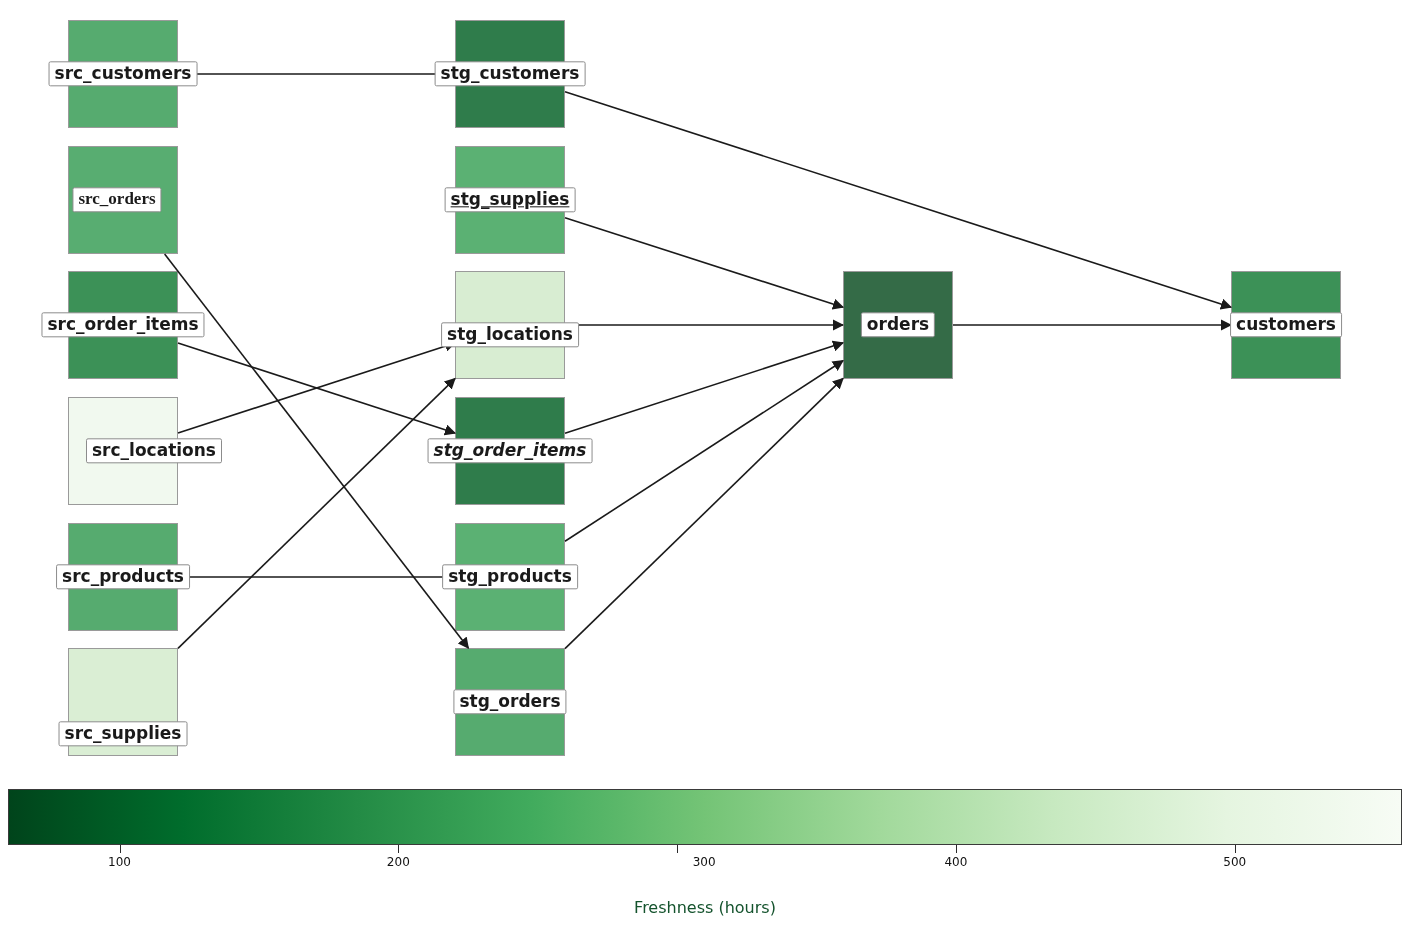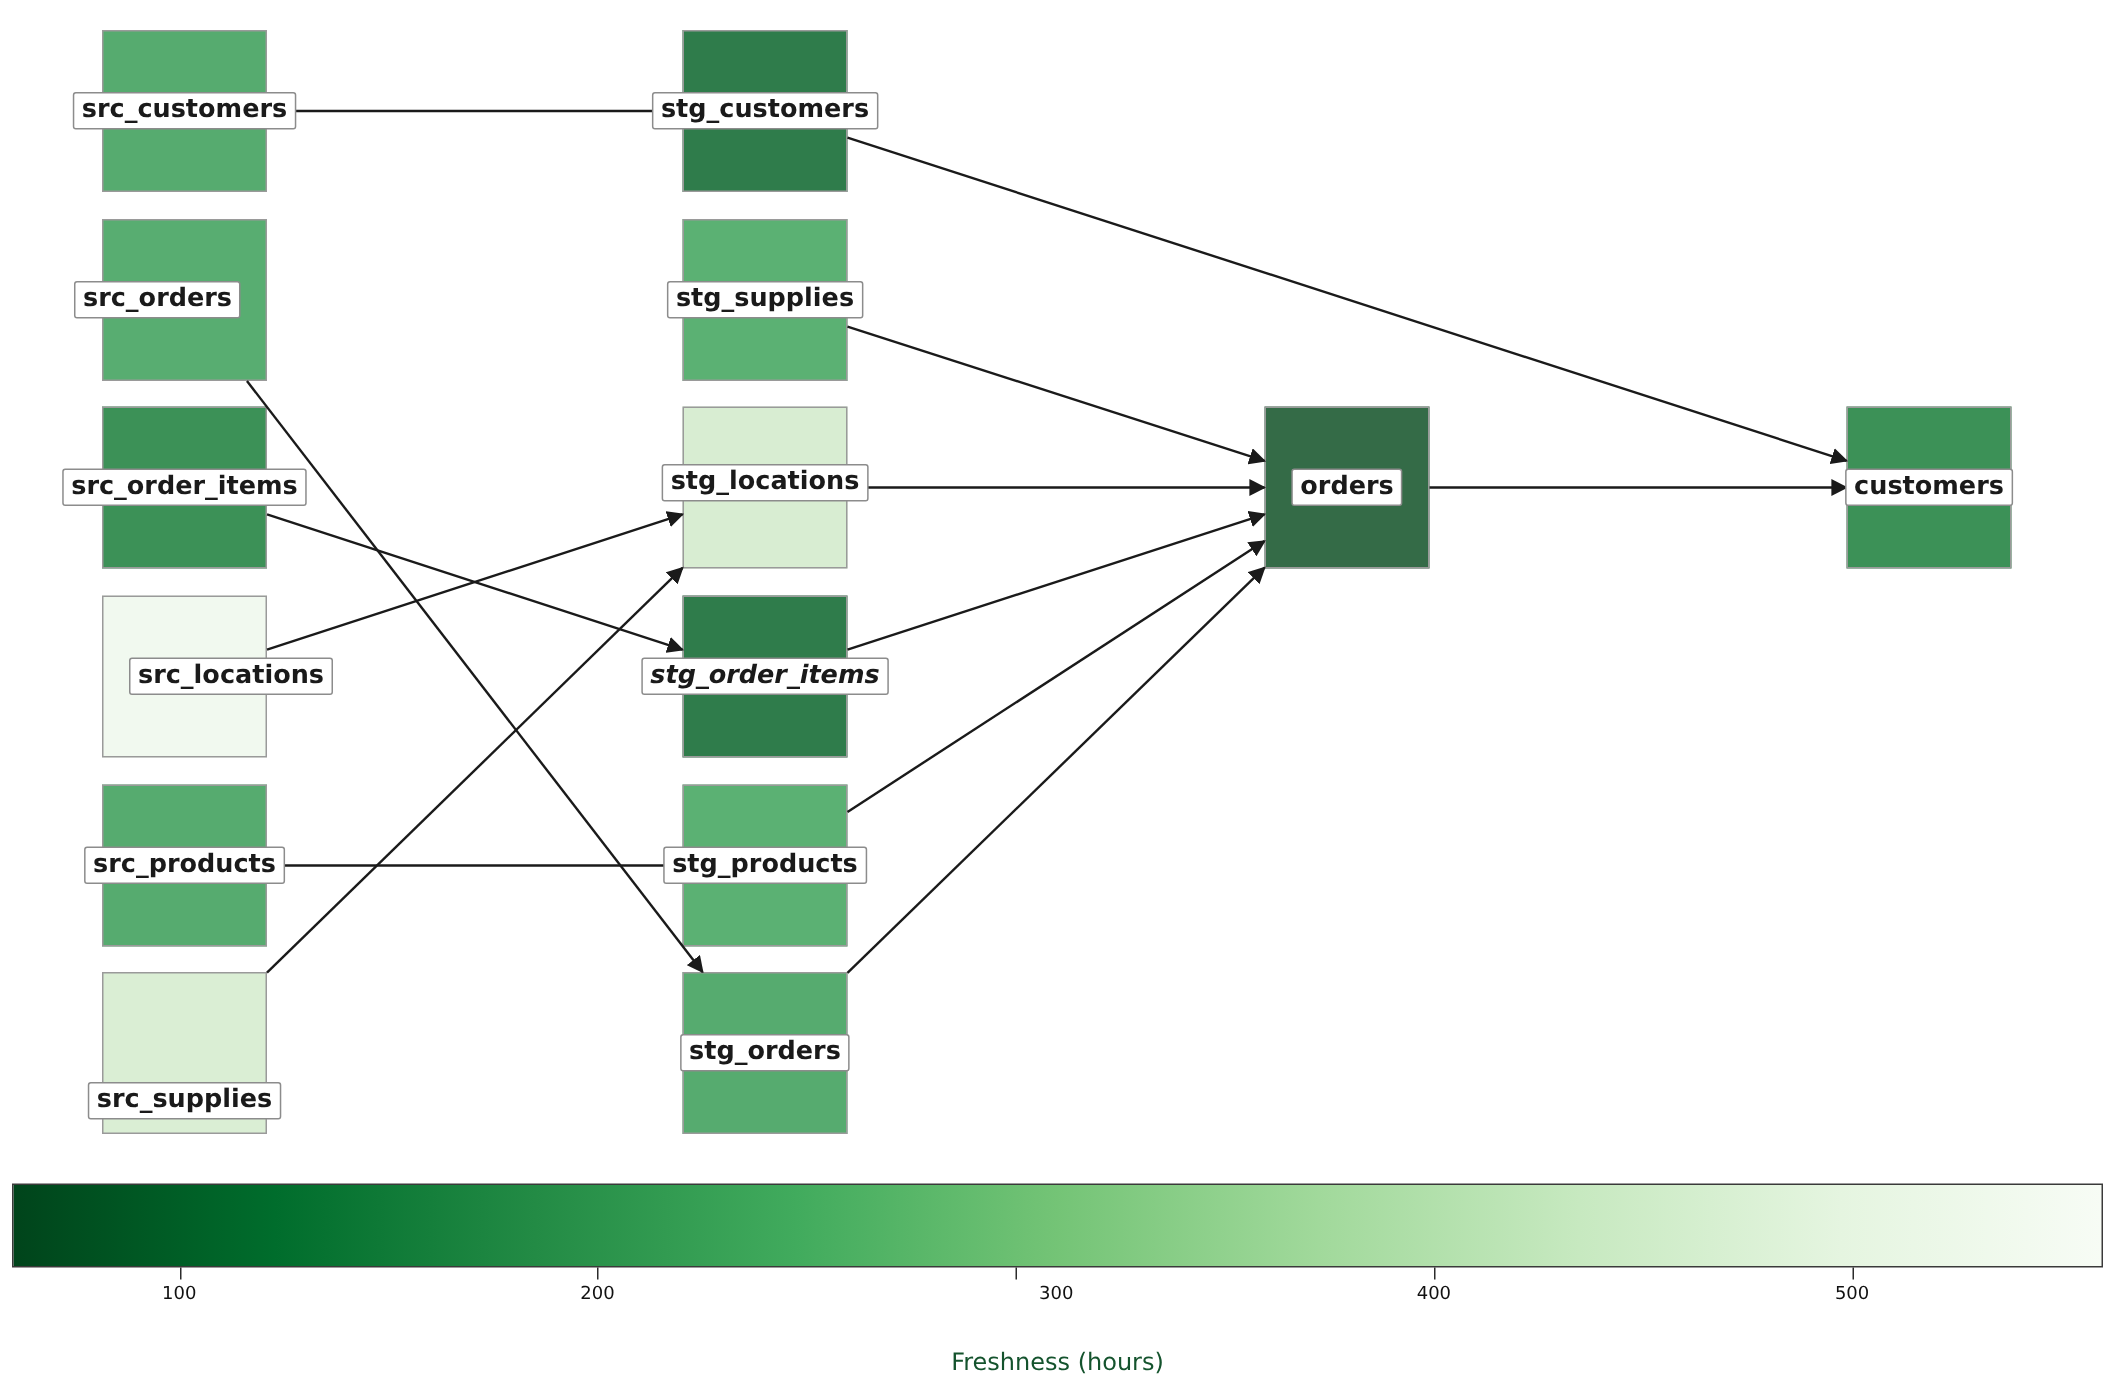--- a/index.html
+++ b/index.html
@@ -86,28 +86,28 @@
         <line x1="565" y1="325" x2="843" y2="325" stroke="#1a1a1a" stroke-width="1.6" marker-end="url(#arrow)"></line>
         <line x1="565" y1="433.13917525773195" x2="843" y2="342.86082474226805" stroke="#1a1a1a" stroke-width="1.6" marker-end="url(#arrow)"></line>
         <line x1="565" y1="541.2783505154639" x2="843" y2="360.7216494845361" stroke="#1a1a1a" stroke-width="1.6" marker-end="url(#arrow)"></line>
         <line x1="565" y1="648.5592783505155" x2="843" y2="378.44072164948454" stroke="#1a1a1a" stroke-width="1.6" marker-end="url(#arrow)"></line>
         <line x1="953" y1="325" x2="1231" y2="325" stroke="#1a1a1a" stroke-width="1.6" marker-end="url(#arrow)"></line>
       </g>
   </svg>
 
   <div id="labels">
       <div class="node-label" style="left: 123px; top: 74px;">src_customers</div>
-      <div class="node-label" style="left: 105px; top: 200px;">src_orders</div>
+      <div class="node-label" style="left: 117px; top: 200px; font-family: Liberation Serif, serif;">src_orders</div>
       <div class="node-label" style="left: 123px; top: 325px;">src_order_items</div>
       <div class="node-label" style="left: 123px; top: 451px; margin-left: 31px;">src_locations</div>
       <div class="node-label" style="left: 123px; top: 577px;">src_products</div>
       <div class="node-label" style="left: 123px; top: 734px;">src_supplies</div>
       <div class="node-label" style="left: 510px; top: 74px;">stg_customers</div>
-      <div class="node-label" style="left: 510px; top: 200px;">stg_supplies</div>
-      <div class="node-label" style="left: 510px; top: 322px;">stg_locations</div>
+      <div class="node-label" style="left: 510px; top: 200px; text-decoration: underline;">stg_supplies</div>
+      <div class="node-label" style="left: 510px; top: 335px;">stg_locations</div>
       <div class="node-label" style="left: 510px; top: 451px; font-style: italic;">stg_order_items</div>
       <div class="node-label" style="left: 510px; top: 577px;">stg_products</div>
       <div class="node-label" style="left: 510px; top: 702px;">stg_orders</div>
       <div class="node-label" style="left: 898px; top: 325px;">orders</div>
       <div class="node-label" style="left: 1286px; top: 325px;">customers</div>
     </div>
 
   <div id="cbar-wrap">
     <div id="cbar" style="background: linear-gradient(to right, rgb(0, 68, 27), rgb(0, 109, 44), rgb(35, 139, 69), rgb(65, 171, 93), rgb(116, 196, 118), rgb(161, 217, 155), rgb(199, 233, 192), rgb(229, 245, 224), rgb(247, 252, 245));"></div>
   </div>

